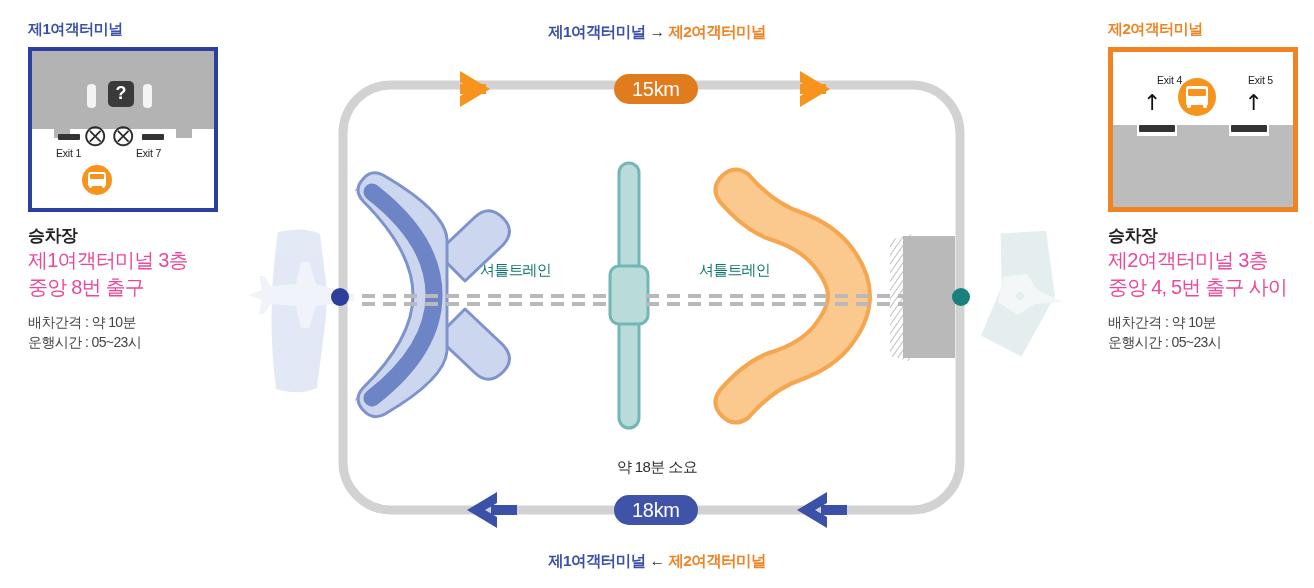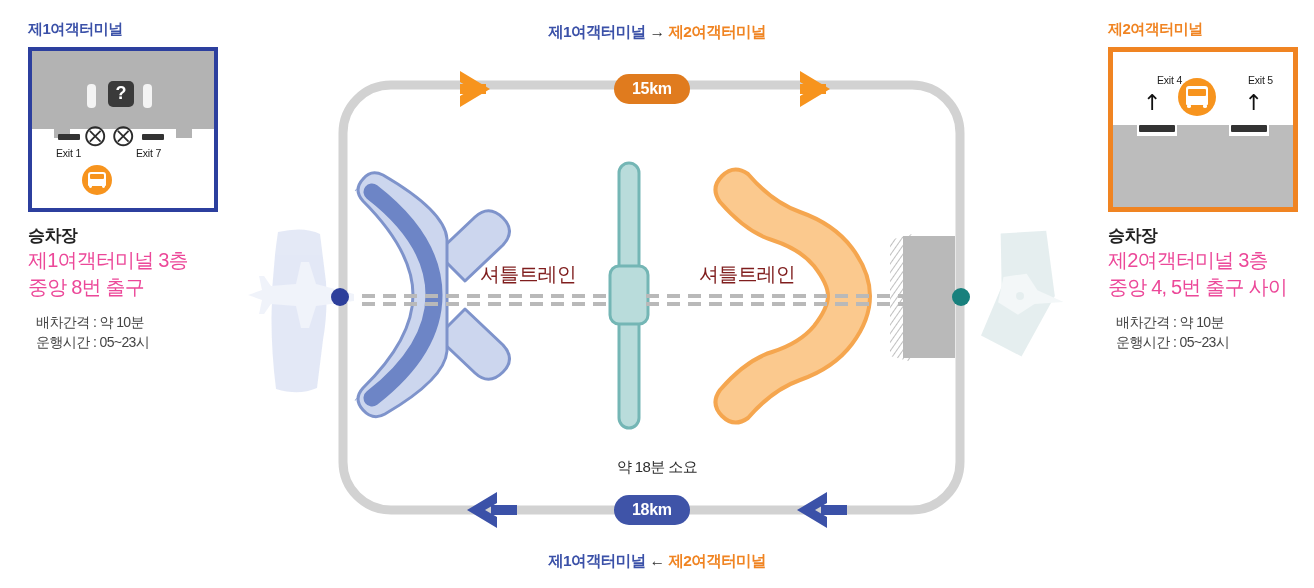--- a/index.html
+++ b/index.html
@@ -43,21 +43,20 @@
   .panel-caption-title {
     font-size: 17px; font-weight: bold; color: #222;
     margin-top: 12px; letter-spacing: -0.6px;
   }
   .panel-caption-line {
     font-size: 20px; color: #ec4899; letter-spacing: -0.8px;
     line-height: 1.33; white-space: nowrap;
   }
   .panel-sub {
     margin-top: 12px;
-    margin-left: 8px;
   }
   .panel-sub-line {
     font-size: 14px; color: #444; letter-spacing: -0.6px;
     line-height: 1.45; white-space: nowrap;
   }
 
   
   .t1map-grey {
     position: absolute; left: 0; top: 0; right: 0; height: 78px;
     background: #b3b3b3;
@@ -136,29 +135,29 @@
   .route-head .arr { color: #333; padding: 0 4px; font-weight: bold; }
 
   .time-note {
     position: absolute; left: 0; width: 1314px; text-align: center;
     font-size: 15px; color: #2e2e2e; letter-spacing: -0.6px;
   }
 
   .km-badge {
     position: absolute; height: 30px; padding: 0 18px;
     border-radius: 15px; color: #ffffff;
-    font-size: 16px; font-weight: bold;
+    font-size: 20px; font-weight: normal;
     display: flex; align-items: center; justify-content: center;
     letter-spacing: -0.3px; z-index: 6;
   }
   .km-badge.up   { background: #e07b1e; }
   .km-badge.down { background: #3f54a8; }
 
   .shuttle-label {
-    position: absolute; font-size: 20px; color: #7f1d1d;
+    position: absolute; font-size: 15px; color: #0f766e;
     letter-spacing: -0.8px; white-space: nowrap;
   }
 
   svg.layer { position: absolute; left: 0; top: 0; }
 </style>
 </head>
 <body>
 
 <div id="page">
 

